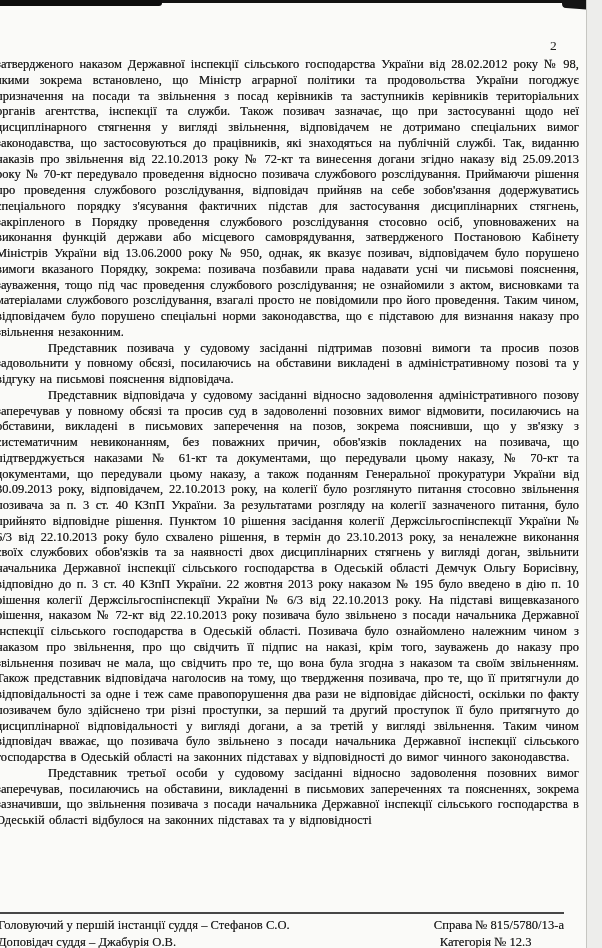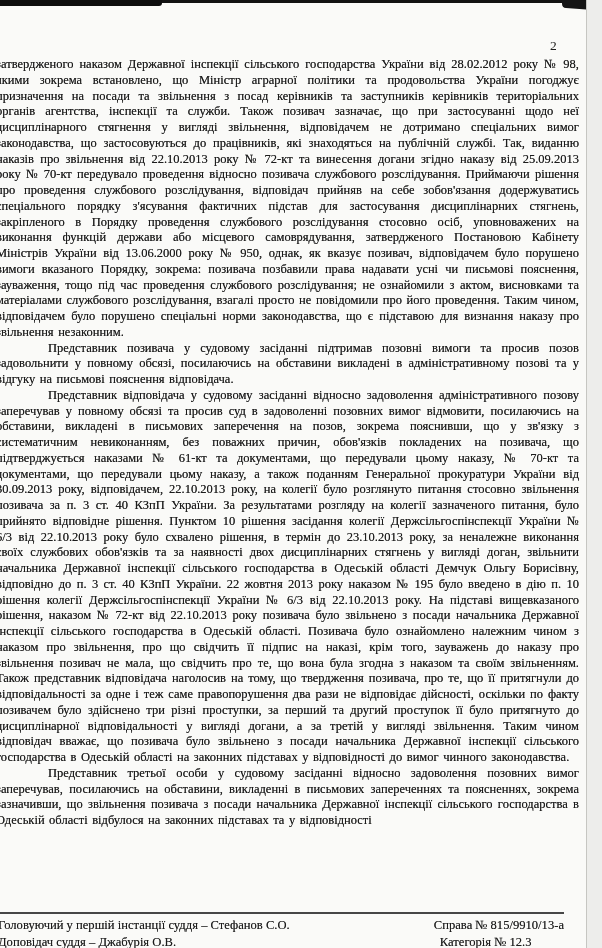--- a/index.html
+++ b/index.html
@@ -108,19 +108,19 @@
   </div>
 
   <div class="doc-footer">
     <div class="footer-rule"></div>
     <div class="footer-cols">
       <div class="footer-left">
         <div>Головуючий у першій інстанції суддя – Стефанов С.О.</div>
         <div>Доповідач суддя – Джабурія О.В.</div>
       </div>
       <div class="footer-right">
-        <div>Справа №  815/9910/13-а</div>
+        <div>Справа №  815/5780/13-а</div>
         <div class="category">Категорія № 12.3</div>
       </div>
     </div>
   </div>
 
 </div>
 
 </body></html>

